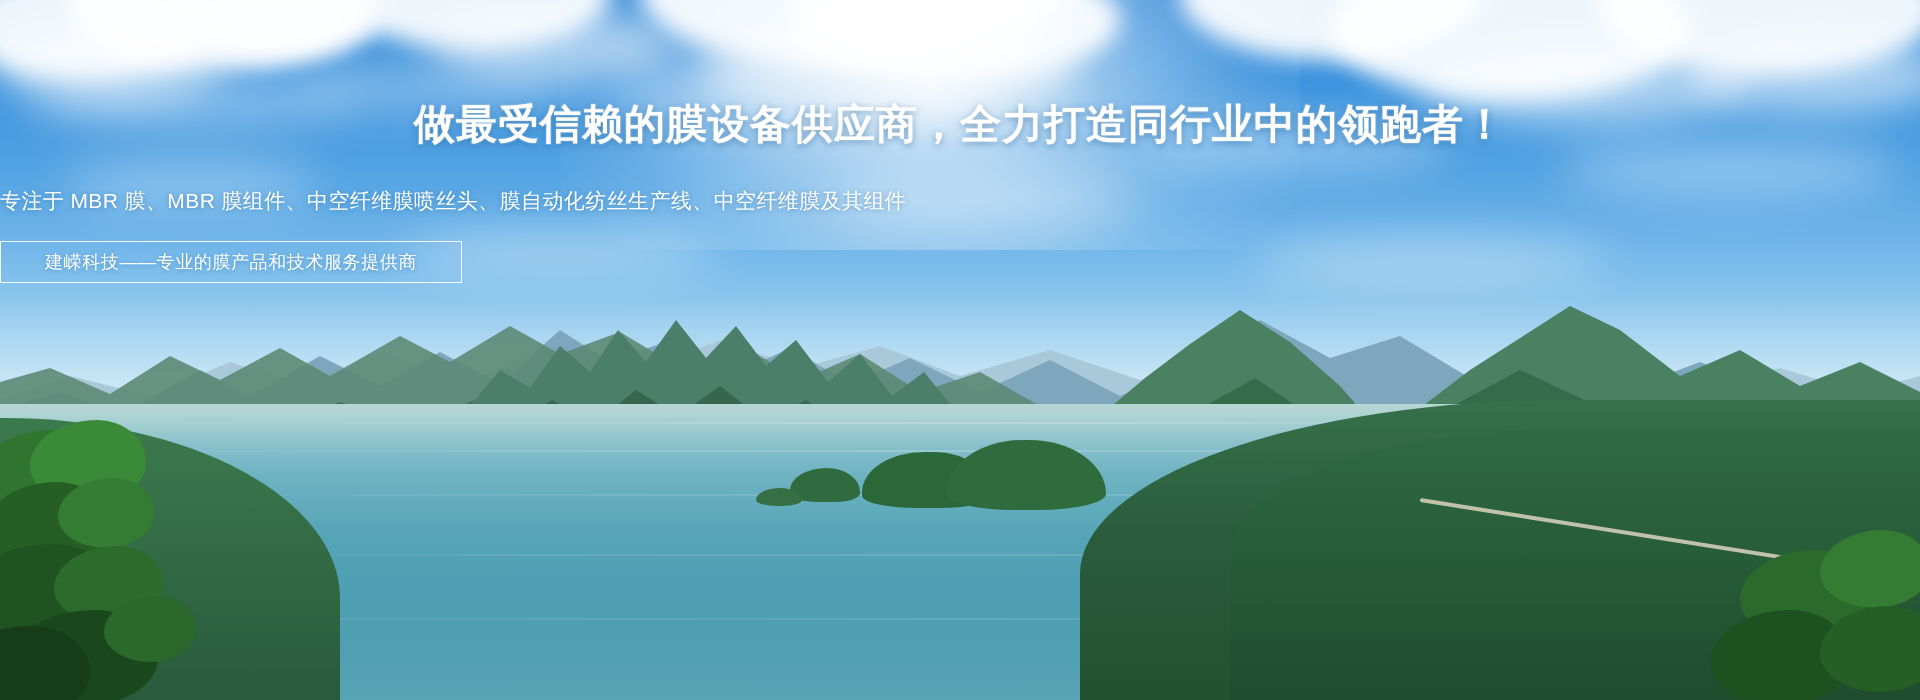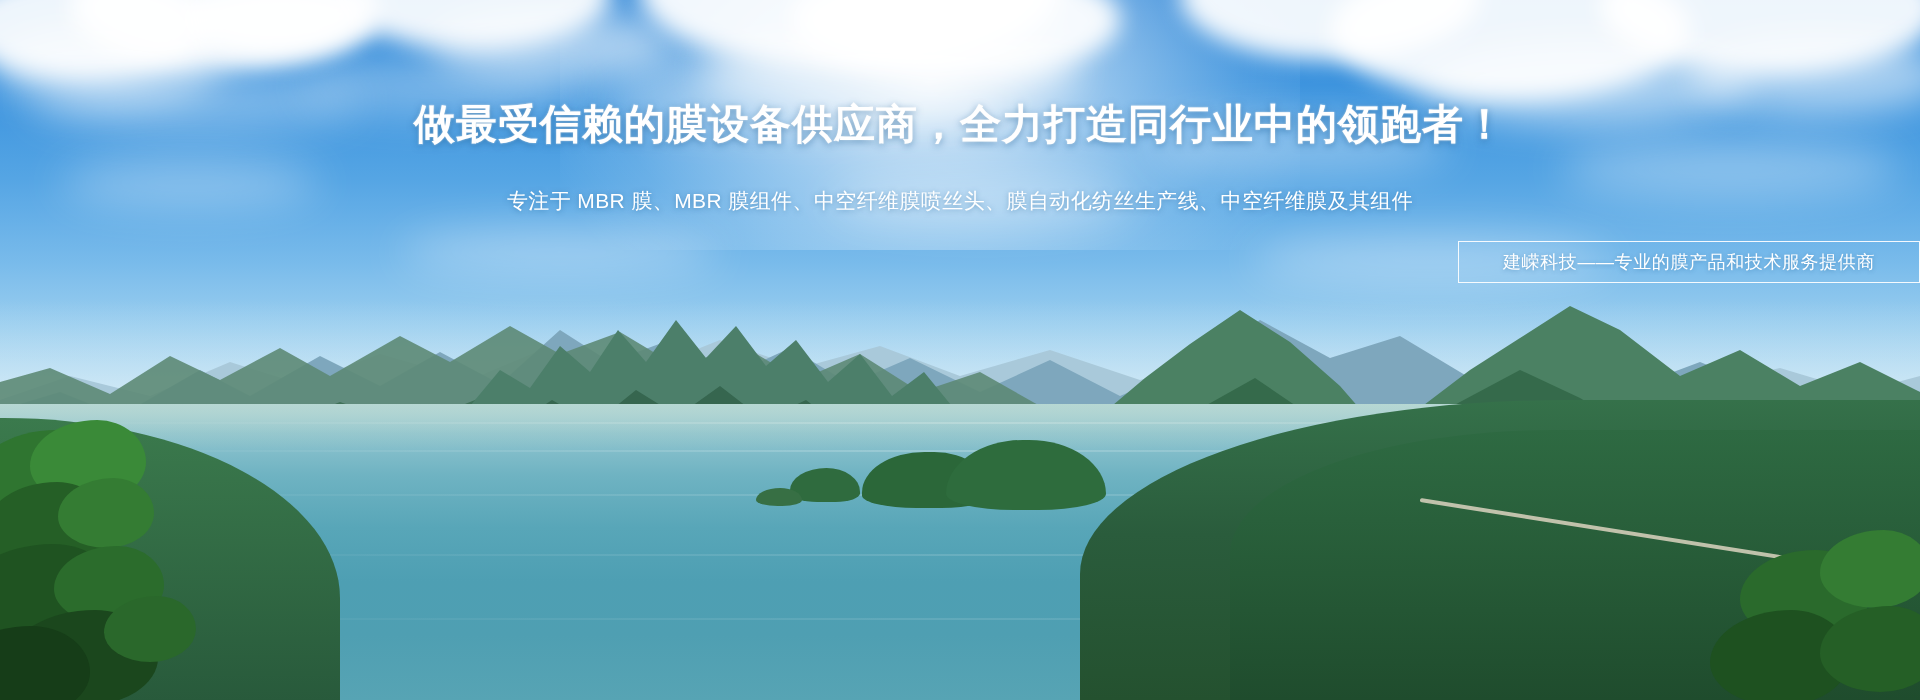--- a/index.html
+++ b/index.html
@@ -39,26 +39,26 @@
         background:#2d6e2a;}
 
   
   .copy{position:absolute;left:0;top:0;width:1920px;height:700px;text-decoration:underline;}
 
   .headline{position:absolute;left:0;top:98px;width:1920px;text-align:center;
        font-size:41px;font-weight:700;color:#ffffff;letter-spacing:1px;
        line-height:52px;white-space:nowrap;
        text-shadow:0 2px 7px rgba(28,92,148,.55),0 0 2px rgba(255,255,255,.9);}
 
-  .subtitle{position:absolute;left:0;top:186px;width:1920px;text-align:center;
+  .subtitle{position:absolute;left:0;top:186px;width:1920px;
        font-size:21px;font-weight:400;color:#ffffff;letter-spacing:.4px;
        line-height:30px;white-space:nowrap;
        text-shadow:0 1px 5px rgba(36,100,152,.5);}
 
-  .tagbox-wrap{position:absolute;left:0;top:241px;width:1920px;text-align:right;}
+  .tagbox-wrap{position:absolute;left:0;top:241px;width:1920px;text-align:left;}
   .tagbox{display:inline-block;border:1px solid rgba(255,255,255,.92);
        padding:9px 44px;font-size:18px;color:#ffffff;letter-spacing:.6px;
        line-height:22px;white-space:nowrap;
        text-shadow:0 1px 4px rgba(36,100,152,.45);}
 </style>
 </head>
 <body>
 
 <div class="banner">
 

